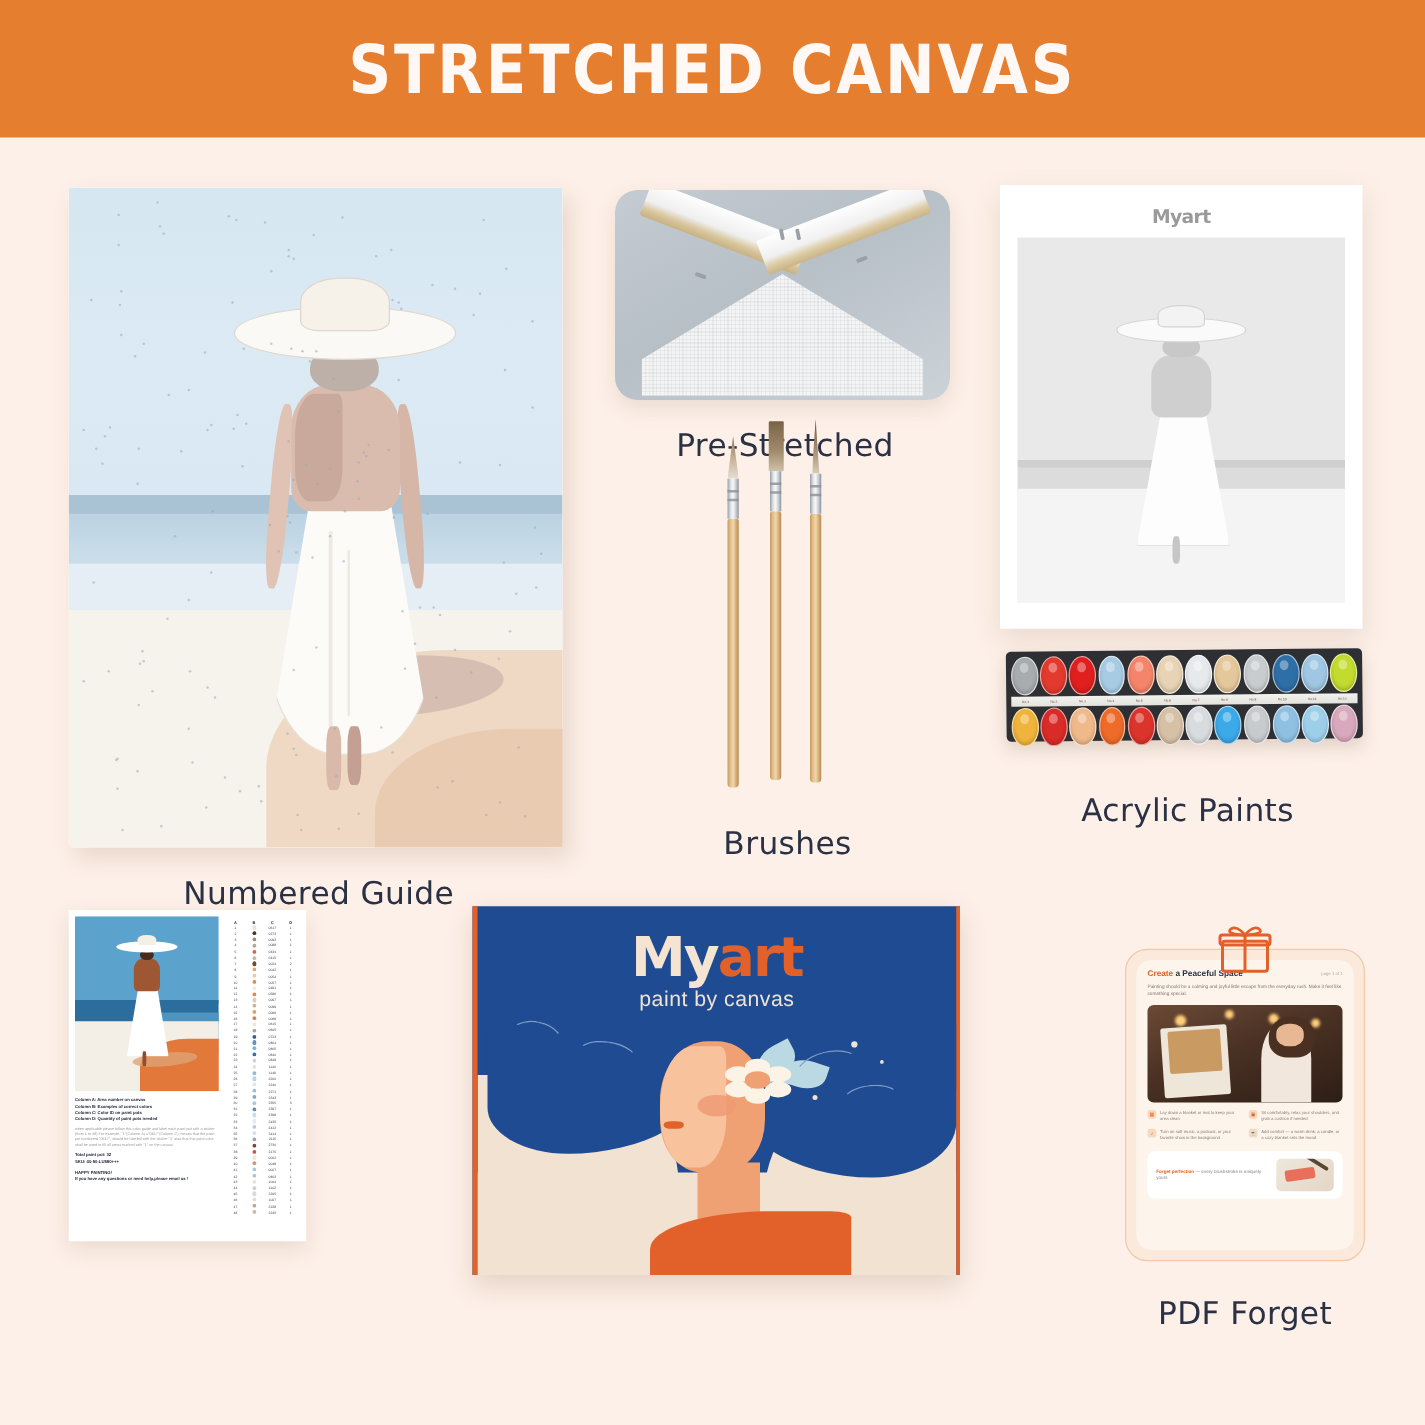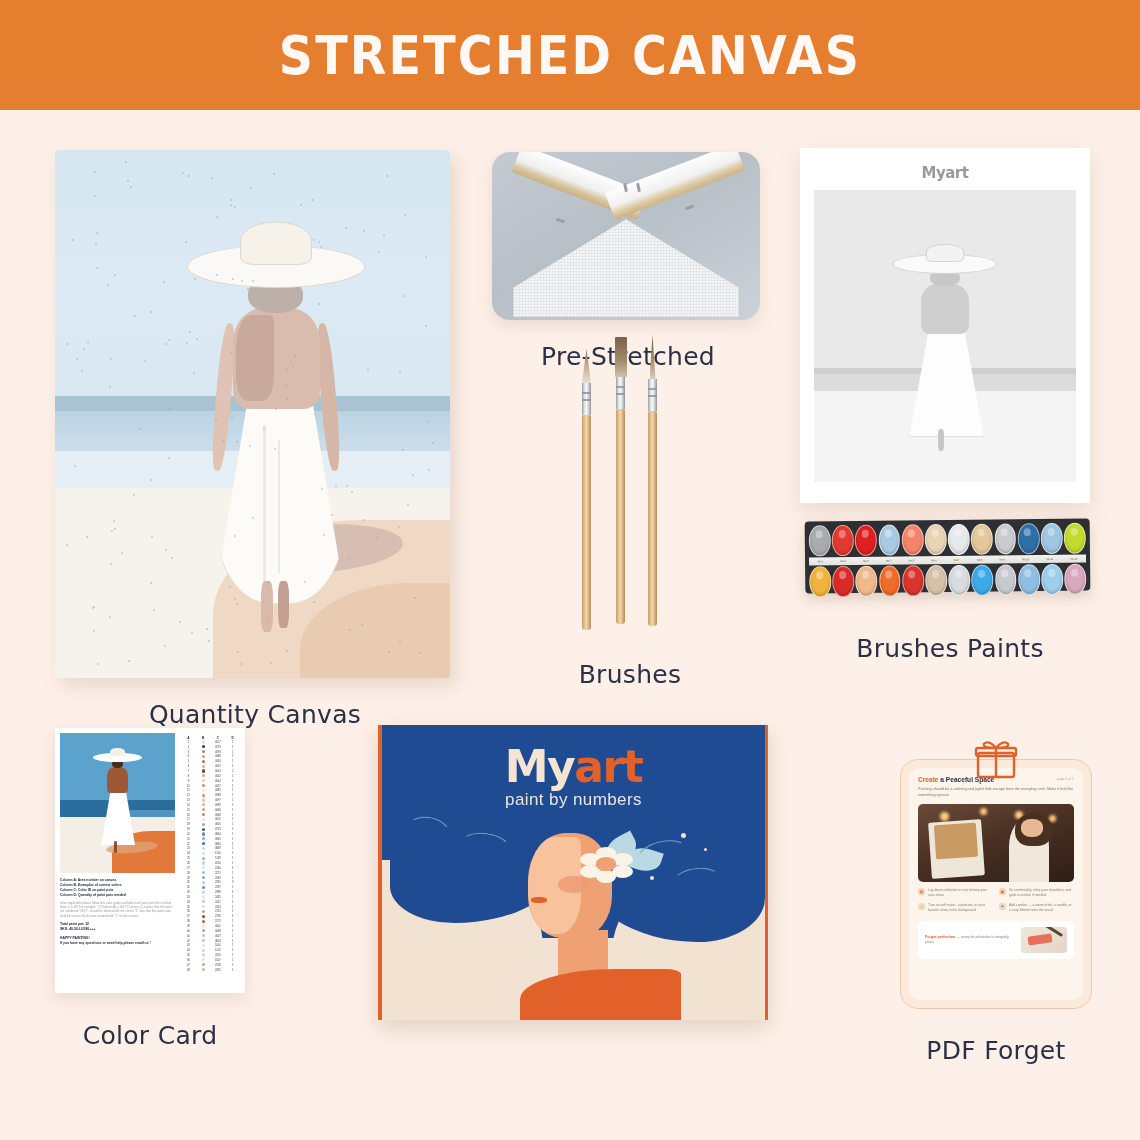--- a/index.html
+++ b/index.html
@@ -574,21 +574,21 @@
           <div class="speck" style="left: 81.3053%; top: 73.3453%;"></div>
           <div class="speck" style="left: 52.6198%; top: 52.6103%;"></div>
           <div class="speck" style="left: 60.5761%; top: 38.8877%;"></div>
           <div class="speck" style="left: 10.3597%; top: 15.5848%;"></div>
           <div class="speck" style="left: 38.2667%; top: 90.5535%;"></div>
           <div class="speck" style="left: 74.3712%; top: 90.7568%;"></div>
           <div class="speck" style="left: 45.1918%; top: 84.9354%;"></div>
           <div class="speck" style="left: 44.358%; top: 10.2745%;"></div>
         </div>
     </div>
-    <div class="item-label" style="margin-top:22px;">Quantity Canvas</div>
+    <div class="item-label" style="margin-top:22px;">Numbered Guide</div>
   </div>
 
   <div class="cell" id="stretch-cell">
     <div class="photo-card">
       <div class="frm-canvas-face"></div>
       <div class="frm-bar-l"></div>
       <div class="frm-bar-r"></div>
       <div class="staple" style="left:24%; top:40%; transform:rotate(20deg);"></div>
       <div class="staple" style="left:48%; top:20%; transform:rotate(78deg);"></div>
       <div class="staple" style="left:53%; top:20%; transform:rotate(78deg);"></div>
@@ -677,21 +677,21 @@
           <div class="pot" style="background: rgb(218, 52, 44);"></div>
           <div class="pot" style="background: rgb(214, 192, 166);"></div>
           <div class="pot" style="background: rgb(217, 220, 222);"></div>
           <div class="pot" style="background: rgb(60, 169, 232);"></div>
           <div class="pot" style="background: rgb(200, 203, 205);"></div>
           <div class="pot" style="background: rgb(143, 192, 226);"></div>
           <div class="pot" style="background: rgb(158, 207, 234);"></div>
           <div class="pot" style="background: rgb(216, 168, 188);"></div>
         </div>
     </div>
-    <div class="item-label" style="margin-top:42px;">Brushes Paints</div>
+    <div class="item-label" style="margin-top:42px;">Acrylic Paints</div>
   </div>
 
   <div class="cell" id="color-cell">
     <div class="color-card">
       <div class="cc-left">
         <div class="cc-thumb">
           <div class="cct-sky"></div>
           <div class="cct-sea"></div>
           <div class="cct-sea2"></div>
           <div class="cct-sand"></div>
@@ -1010,28 +1010,27 @@
             </div>
             <div class="cc-row">
               <span>48</span>
               <span><i class="cc-sw" style="background:#C9B9A6"></i></span>
               <span>2245</span>
               <span>1</span>
             </div>
           </div>
       </div>
     </div>
-    <div class="item-label" style="margin-top:28px; width:190px;">Color Card</div>
   </div>
 
   <div class="cell" id="box-cell">
     <div class="myart-box">
       <div class="mb-logo">
         <div class="mb-logo-main"><span class="mb-my">My</span><span class="mb-art">art</span></div>
-        <div class="mb-sub">paint by numbers</div>
+        <div class="mb-sub">paint by canvas</div>
       </div>
       <div class="mb-art-area">
         <div class="mb-cream-l"></div>
         <div class="mb-cream-r"></div>
         <div class="mb-cream-b"></div>
         <div class="mb-hair-l"></div>
         <div class="mb-hair-r"></div>
         <div class="mb-neck"></div>
         <div class="mb-shoulder"></div>
         <div class="mb-face"></div>

